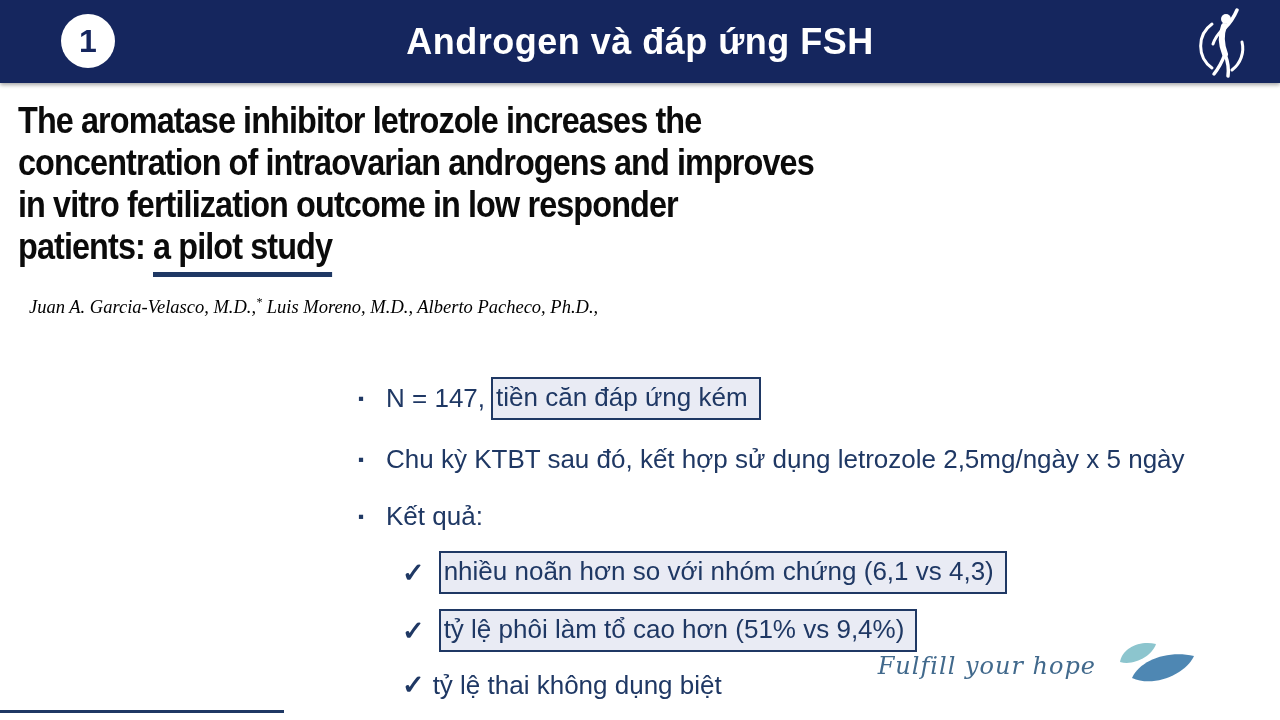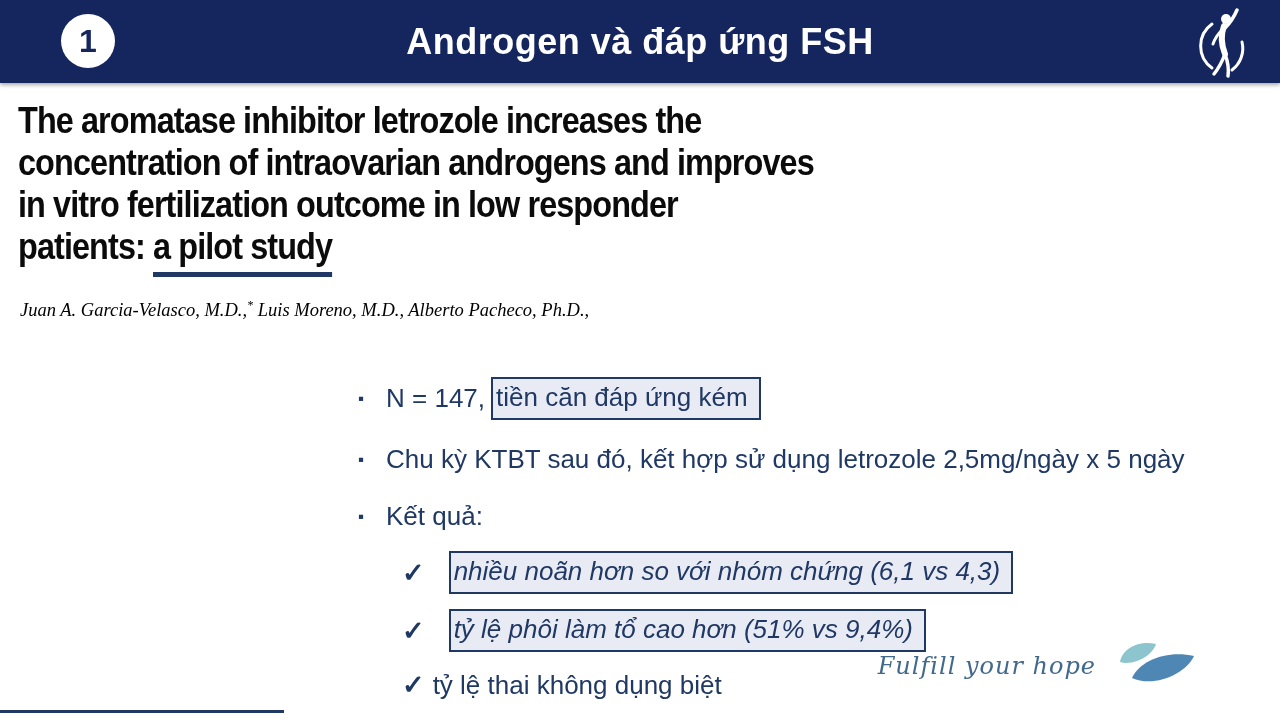--- a/index.html
+++ b/index.html
@@ -26,36 +26,36 @@
   
   .paper-title{
     position:absolute;left:18px;top:100px;width:980px;
     color:#0b0b0b;font-weight:bold;font-size:36px;line-height:42px;letter-spacing:-1px;
     transform:scaleX(.90);transform-origin:left top;white-space:nowrap;
   }
   .underline-navy{
     display:inline-block;border-bottom:5px solid #1F3864;padding-bottom:4px;
   }
   .authors{
-    position:absolute;left:20px;top:292px;width:860px;
-    font-family:"Liberation Serif",serif;font-style:italic;font-size:18.5px;line-height:27px;color:#000;
+    position:absolute;left:29px;top:292px;width:860px;
+    font-family:"Liberation Serif",serif;font-style:italic;font-size:18.5px;line-height:21px;color:#000;
   }
   .authors sup{font-size:12px;}
   
   .bullet-row{
     position:absolute;display:flex;align-items:center;white-space:nowrap;
     color:#1F3864;font-size:26px;
   }
   .sq-marker{font-size:17px;margin-right:22px;color:#1F3864;}
   .check-marker{font-size:27px;margin-right:8px;color:#1F3864;font-weight:bold;}
   .hl-box{
     display:inline-block;background:#E9EBF4;border:2px solid #1F3864;
     padding:3px 11px 5px 3px;margin-left:6px;
   }
-  .hl-box.sub{margin-left:16px;font-style:italic;}
+  .hl-box.sub{margin-left:6px;}
   
   .citation{
     position:absolute;left:8px;top:684px;font-size:23px;color:#1F3864;
   }
   .citation-underline{
     position:absolute;left:0;top:710px;width:284px;height:3px;background:#1F3864;
   }
   .brand-tagline{
     font-family:"DejaVu Serif",serif;font-style:italic;font-size:24px;color:#41698C;
     margin-right:16px;letter-spacing:1px;

